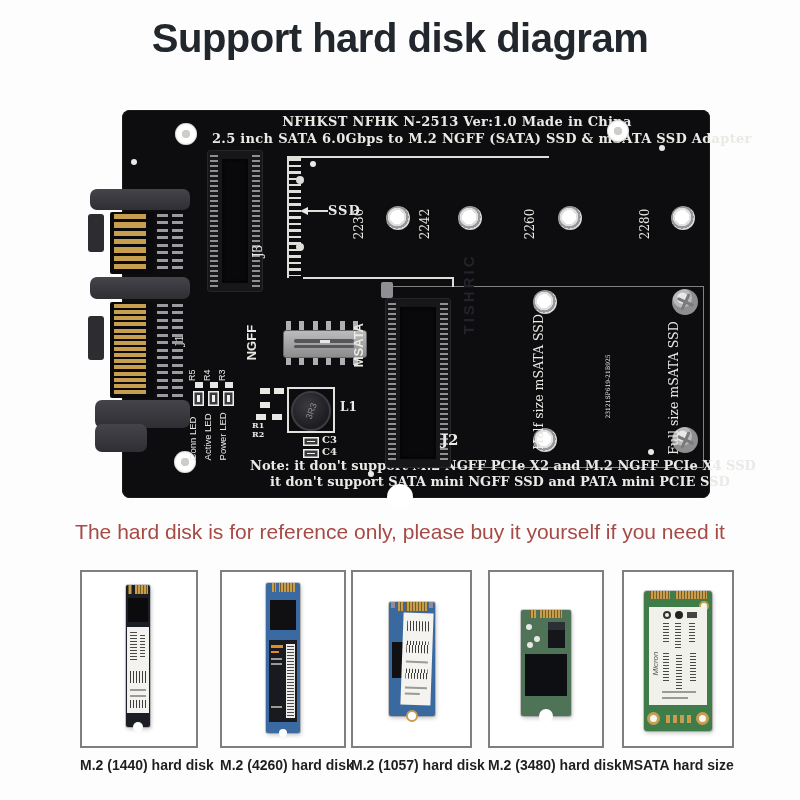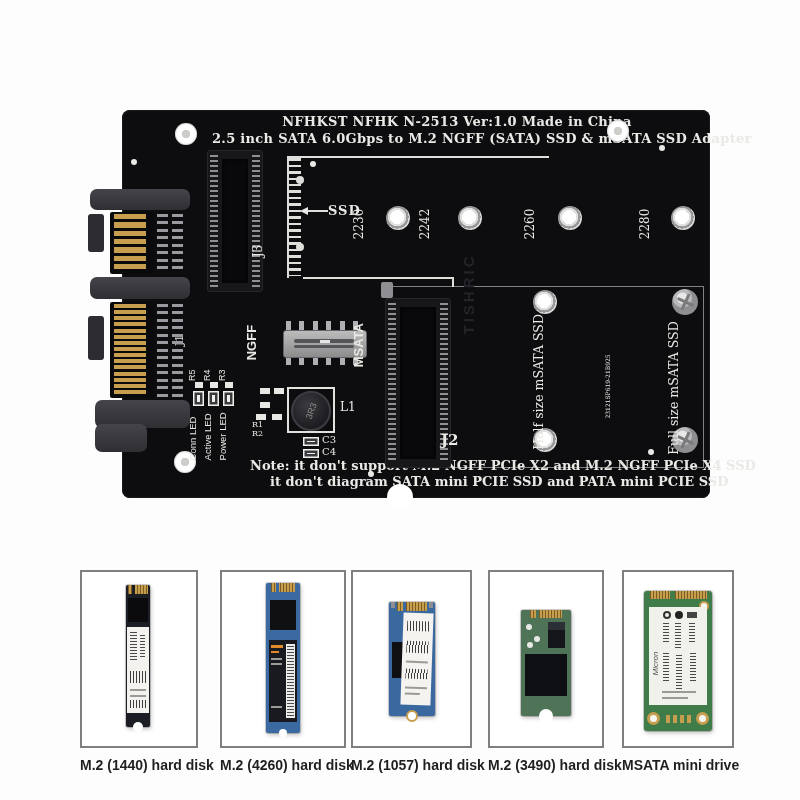--- a/index.html
+++ b/index.html
@@ -50,21 +50,21 @@
   .switch-groove{background:#55555a;border-radius:3px;}
   .switch-mark{background:#e6e6e6;}
   .switch-legs{background:repeating-linear-gradient(90deg,#b0b0b4 0 5px,rgba(0,0,0,0) 5px 13.5px);}
 
   
   .l1-frame{border:2px solid #e2e2de;}
   .inductor{border-radius:50%;background:radial-gradient(circle at 40% 35%,#3a3a40,#1d1d21 70%);
             border:2px solid #3c3c42;color:#8d8d8b;font-size:9px;display:flex;align-items:center;justify-content:center;}
   .pad{background:#efefec;box-shadow:inset 0 0 0 1.5px #efefec,inset 0 0 0 4px #3a3a3e;}
   .smallpad{background:#e7e7e3;}
-  .tinylabel{position:absolute;color:#e9e9e5;font-family:"DejaVu Serif",serif;}
+  .tinylabel{position:absolute;color:#e9e9e5;font-family:"DejaVu Serif",serif;font-weight:bold;}
 
   
   .sata-bracket{background:linear-gradient(180deg,#44444a,#2e2e33);border-radius:7px;}
   .sata-cavity{background:#0a0a0c;border-radius:2px;}
   .sata-rim{background:#2c2c31;border-radius:3px;}
   .gold7{background:repeating-linear-gradient(180deg,#c79e4e 0 5.5px,#0a0a0c 5.5px 8.3px);}
   .gold15{background:repeating-linear-gradient(180deg,#c79e4e 0 4px,#0a0a0c 4px 6.15px);}
   .legs{background:repeating-linear-gradient(180deg,#9a9aa0 0 3px,rgba(0,0,0,0) 3px 7.5px);}
 
   
@@ -77,28 +77,29 @@
   .grayline{background:#9a9a96;}
   .notch{border-radius:50%;background:#ffffff;}
   .drive{box-shadow:0 0 0 1px rgba(0,0,0,.18),1px 2px 4px rgba(0,0,0,.25);}
   .msata-hole{border-radius:50%;background:#f5f5f2;border:3px solid #c79e4e;}
 </style>
 </head>
 <body>
 
 <div class="stage">
 
+  <div class="abs page-title">Support hard disk diagram</div>
 
   <div class="abs board">
 
     <div class="abs silk board-header" style="left:135px;top:4px;width:400px;">NFHKST NFHK N-2513 Ver:1.0 Made in China</div>
     <div class="abs silk board-header" style="left:90px;top:21px;width:470px;">2.5 inch SATA 6.0Gbps to M.2 NGFF (SATA) SSD &amp; mSATA SSD Adapter</div>
 
     <div class="abs silk board-note" style="left:128px;top:348px;width:420px;">Note: it don't support M.2 NGFF PCIe X2 and M.2 NGFF PCIe X4 SSD</div>
-    <div class="abs silk board-note" style="left:148px;top:364px;width:420px;">it don't diagram SATA mini PCIE SSD and PATA mini PCIE SSD</div>
+    <div class="abs silk board-note" style="left:148px;top:364px;width:420px;">it don't support SATA mini NGFF SSD and PATA mini PCIE SSD</div>
 
     <div class="abs mhole" style="left:53px;top:13px;"></div>
     <div class="abs mhole" style="left:485px;top:10px;"></div>
     <div class="abs mhole" style="left:52px;top:341px;"></div>
     <div class="abs via" style="left:9px;top:49px;"></div>
     <div class="abs via" style="left:537px;top:35px;"></div>
     <div class="abs via" style="left:246px;top:361px;"></div>
     <div class="abs via" style="left:526px;top:339px;"></div>
     <div class="abs via" style="left:188px;top:51px;"></div>
     <div class="abs notch" style="left:265px;top:374px;width:26px;height:26px;"></div>
@@ -204,20 +205,21 @@
 
   <div class="abs sata-bracket" style="left:90px;top:277px;width:100px;height:22px;"></div>
   <div class="abs sata-rim" style="left:88px;top:316px;width:16px;height:44px;"></div>
   <div class="abs sata-cavity" style="left:110px;top:302px;width:44px;height:96px;"></div>
   <div class="abs gold15" style="left:114px;top:304px;width:32px;height:92px;"></div>
   <div class="abs legs" style="left:157px;top:304px;width:11px;height:94px;"></div>
   <div class="abs legs" style="left:172px;top:304px;width:11px;height:94px;"></div>
   <div class="abs sata-bracket" style="left:95px;top:400px;width:95px;height:28px;"></div>
   <div class="abs sata-bracket" style="left:95px;top:424px;width:52px;height:28px;"></div>
 
+  <div class="abs warning">The hard disk is for reference only, please buy it yourself if you need it</div>
 
   <div class="abs pbox" style="left:80px;top:570px;width:114px;height:174px;">
     <div class="abs drive" style="left:44px;top:13px;width:24px;height:142px;background:#1c1e26;border-radius:2px;">
       <div class="abs goldfingers" style="left:2px;top:0;width:20px;height:9px;"></div>
       <div class="abs" style="left:6px;top:0;width:3px;height:9px;background:#1c1e26;"></div>
       <div class="abs" style="left:2px;top:13px;width:20px;height:24px;background:#0b0b0d;"></div>
       <div class="abs" style="left:1px;top:42px;width:22px;height:86px;background:#f3f2ee;">
         <div class="abs barcode-v" style="left:3px;top:5px;width:7px;height:30px;"></div>
         <div class="abs barcode-v" style="left:13px;top:8px;width:5px;height:24px;"></div>
         <div class="abs barcode-h" style="left:3px;top:44px;width:16px;height:12px;"></div>
@@ -302,16 +304,16 @@
       </div>
       <div class="abs msata-hole" style="left:3px;bottom:6px;width:13px;height:13px;box-sizing:border-box;"></div>
       <div class="abs msata-hole" style="right:3px;bottom:6px;width:13px;height:13px;box-sizing:border-box;"></div>
       <div class="abs" style="left:22px;bottom:8px;width:26px;height:8px;background:repeating-linear-gradient(90deg,#c79e4e 0 4px,#3f7c49 4px 7px);"></div>
     </div>
   </div>
 
   <div class="abs caption" style="left:80px;top:757px;width:114px;">M.2 (1440) hard disk</div>
   <div class="abs caption" style="left:220px;top:757px;width:122px;">M.2 (4260) hard disk</div>
   <div class="abs caption" style="left:351px;top:757px;width:117px;">M.2 (1057) hard disk</div>
-  <div class="abs caption" style="left:488px;top:757px;width:112px;">M.2 (3490) hard disk</div>
-  <div class="abs caption" style="left:622px;top:757px;width:108px;">MSATA mini drive</div>
+  <div class="abs caption" style="left:488px;top:757px;width:112px;">M.2 (3480) hard disk</div>
+  <div class="abs caption" style="left:622px;top:757px;width:108px;">MSATA hard size</div>
 
 </div>
 
 </body></html>

